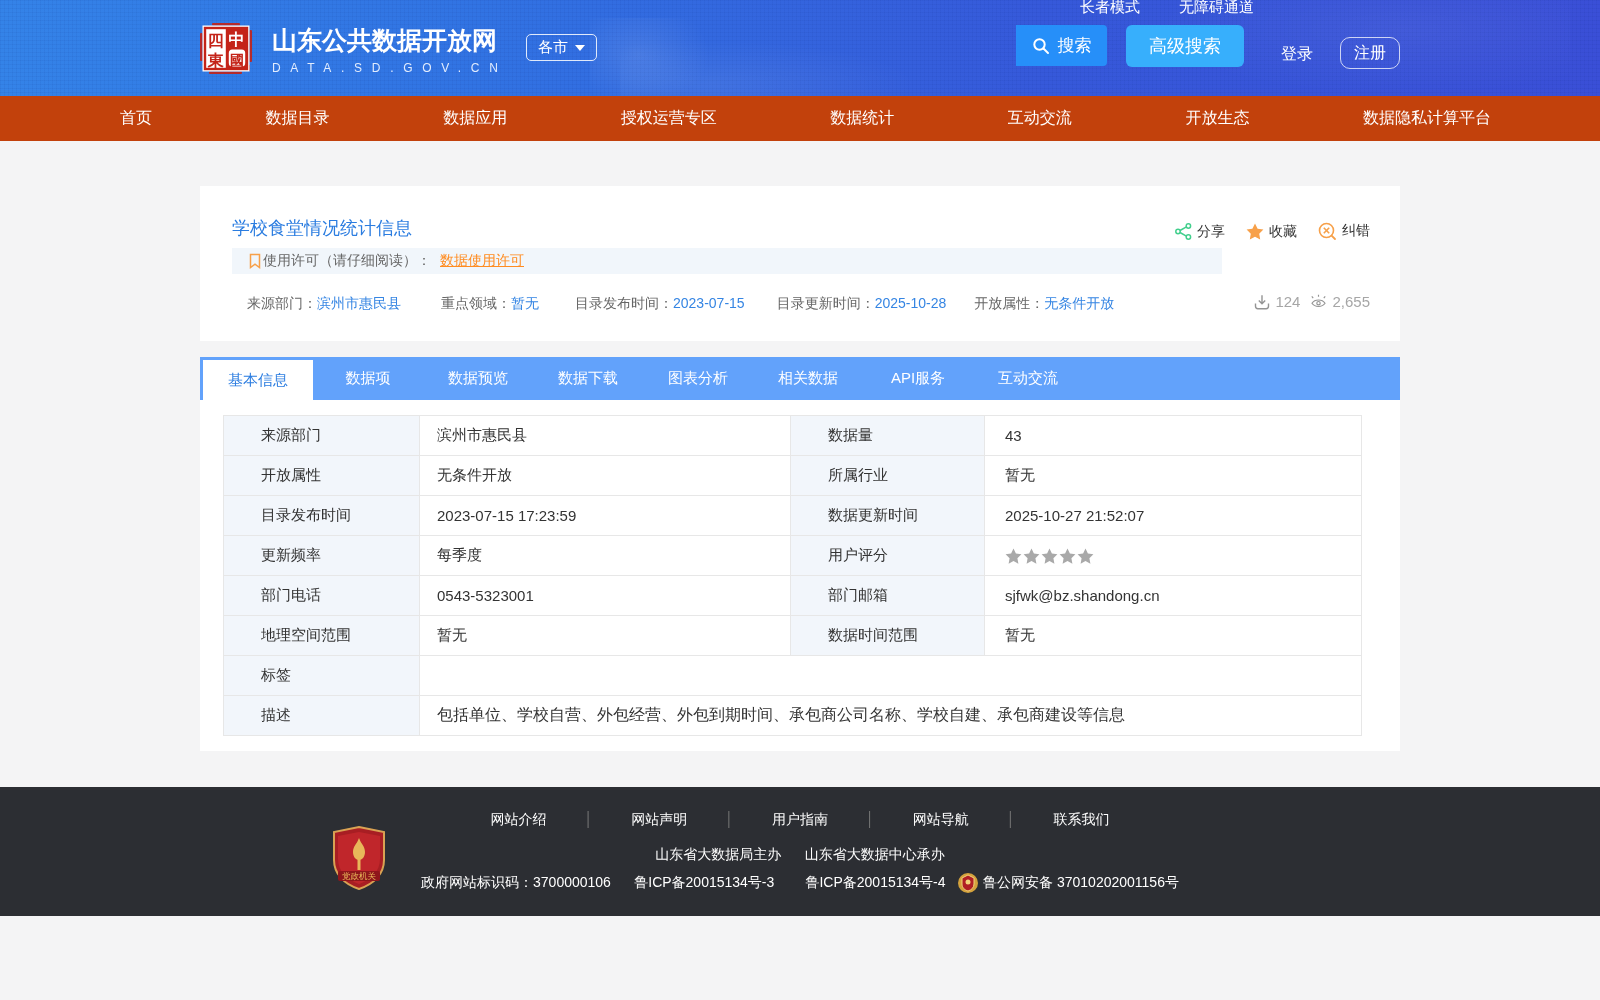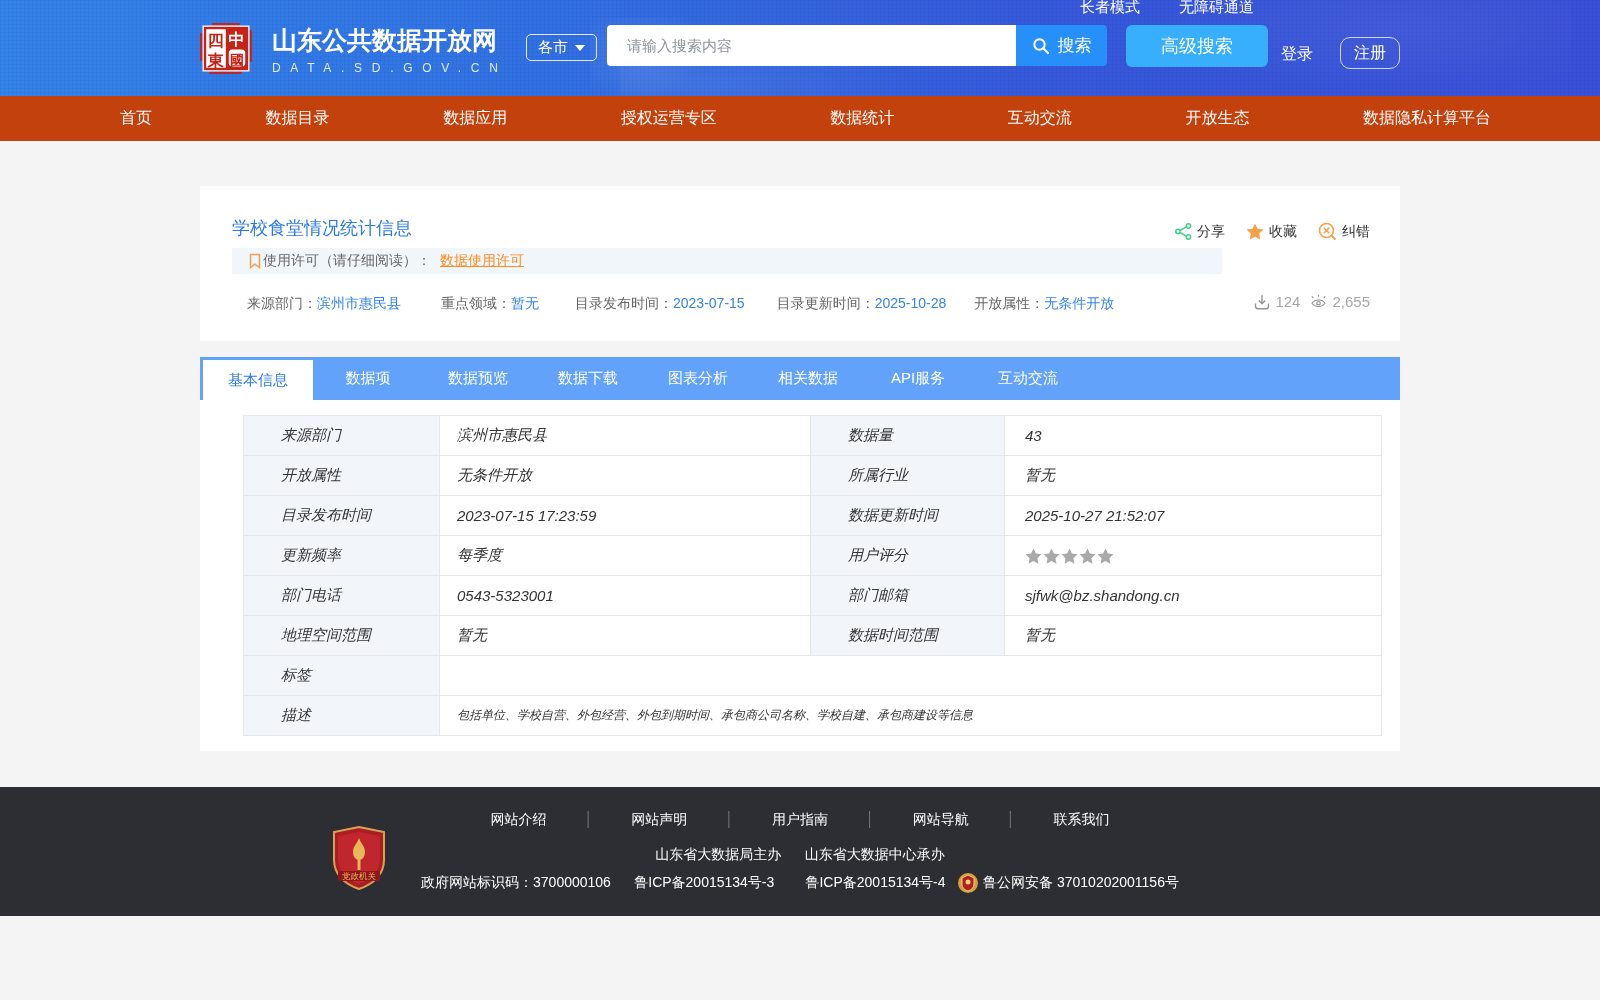--- a/index.html
+++ b/index.html
@@ -12,40 +12,40 @@
  background-size:4px 4px;}
 .seal{position:absolute;left:200px;top:23px;width:52px;height:51px;}
 .logotxt{position:absolute;left:272px;top:26px;color:#fff;}
 .logotxt .t1{font-size:25px;font-weight:bold;letter-spacing:0px;line-height:28px;}
 .logotxt .t2{font-size:12px;letter-spacing:9.7px;color:rgba(235,242,255,.95);margin-top:7px;}
 .toplink{position:absolute;top:-2px;color:#fff;font-size:15px;}
 .citybtn{position:absolute;left:526px;top:34px;width:71px;height:27px;border:1px solid rgba(255,255,255,.85);border-radius:5px;color:#fff;font-size:15px;display:flex;align-items:center;justify-content:center;gap:7px;}
 .citybtn .tri{width:0;height:0;border-left:5px solid transparent;border-right:5px solid transparent;border-top:6px solid #fff;}
 .sinput{position:absolute;left:607px;top:25px;width:409px;height:41px;background:#fff;border-radius:4px 0 0 4px;color:#8f959d;font-size:15px;line-height:41px;padding-left:20px;}
 .sbtn{position:absolute;left:1016px;top:25px;width:91px;height:41px;background:#268ff9;border-radius:0 4px 4px 0;color:#fff;font-size:17px;display:flex;align-items:center;justify-content:center;gap:8px;}
-.advbtn{position:absolute;left:1126px;top:25px;width:142px;height:42px;background:#37affc;border-radius:6px;color:#fff;font-size:18px;display:flex;align-items:center;justify-content:center;}
+.advbtn{position:absolute;left:1126px;top:25px;width:118px;height:42px;background:#37affc;border-radius:6px;color:#fff;font-size:18px;display:flex;align-items:center;justify-content:center;}
 .login{position:absolute;left:1281px;top:44px;color:#fff;font-size:16px;}
 .reg{position:absolute;left:1340px;top:37px;width:60px;height:32px;border:1px solid rgba(255,255,255,.75);border-radius:10px;color:#fff;font-size:16px;display:flex;align-items:center;justify-content:center;}
 .nav{position:absolute;left:0;top:96px;width:1600px;height:45px;background:#c2410c;display:flex;align-items:center;justify-content:space-between;padding:0 109px 0 120px;}
 .nav a{color:#fff;font-size:16px;text-decoration:none;}
 .card1{position:absolute;left:200px;top:186px;width:1200px;height:155px;background:#fff;}
 .title{position:absolute;left:32px;top:30px;font-size:18px;color:#2a7ce0;}
 .acts{position:absolute;right:30px;top:36px;display:flex;align-items:center;gap:21px;font-size:14px;color:#333;}
-.acts span{display:flex;align-items:center;gap:5px;}
+.acts span{display:flex;align-items:flex-start;gap:5px;}
 .lic{position:absolute;left:32px;top:62px;width:990px;height:26px;background:#f1f6fb;display:flex;align-items:center;font-size:14px;color:#666;padding-left:17px;}
 .lic a{color:#ff8c21;text-decoration:underline;margin-left:9px;}
 .meta{position:absolute;left:47px;top:109px;font-size:14px;color:#666;display:flex;}
 .meta b{font-weight:normal;color:#3585e3;}
 .counts{position:absolute;right:30px;top:107px;display:flex;gap:10px;color:#a6a6a6;font-size:15px;align-items:center;}
 .counts span{display:flex;align-items:center;gap:5px;}
 .tabs{position:absolute;left:200px;top:357px;width:1200px;height:43px;background:#62a2fb;display:flex;}
 .tab{width:110px;height:43px;color:#fff;font-size:15px;display:flex;align-items:center;justify-content:center;}
 .tab.on{background:#fff;color:#2a7ce0;height:40px;margin-top:3px;}
 .card2{position:absolute;left:200px;top:400px;width:1200px;height:351px;background:#fff;}
-table.info{border-collapse:collapse;position:absolute;left:243px;top:415px;table-layout:fixed;font-style:italic;}
+table.info{border-collapse:collapse;position:absolute;left:223px;top:415px;table-layout:fixed;}
 table.info td{border:1px solid #e7e7e7;height:40px;font-size:15px;color:#333;padding:0;}
 table.info td.lb{width:196px;background:#f2f6fb;padding-left:37px;}
 table.info td.v1{width:371px;padding-left:17px;}
 table.info td.lb2{width:194px;background:#f2f6fb;padding-left:37px;}
 table.info td.v2{width:377px;padding-left:20px;}
 .starrow{display:inline-flex;gap:1px;vertical-align:middle;}
 .ft{position:absolute;left:0;top:787px;width:1600px;height:129px;background:#2c2e33;color:#fff;}
 .ft .links{position:absolute;left:0;top:24px;width:1600px;display:flex;justify-content:center;font-size:14px;}
 .ft .links a{color:#fff;text-decoration:none;}
 .ft .sep{color:#777;margin:0 38px;}
@@ -78,21 +78,20 @@
   <rect x="28.8" y="26.5" width="16.4" height="17" rx="3.5" fill="#fff"></rect>
   <text x="37" y="41.5" font-size="14" fill="#c42318" font-weight="bold" text-anchor="middle" font-family="'Liberation Sans',sans-serif">國</text>
  </svg>
  <div class="logotxt">
   <div class="t1">山东公共数据开放网</div>
   <div class="t2">DATA.SD.GOV.CN</div>
  </div>
  <div class="toplink" style="left:1080px;">长者模式</div>
  <div class="toplink" style="left:1179px;">无障碍通道</div>
  <div class="citybtn">各市 <span class="tri"></span></div>
- <div class="sinput">请输入搜索内容</div>
  <div class="sbtn"><svg width="18" height="18" viewBox="0 0 18 18">
         <circle cx="7.5" cy="7.5" r="5.2" fill="none" stroke="#fff" stroke-width="2"></circle>
         <line x1="11.5" y1="11.5" x2="16" y2="16" stroke="#fff" stroke-width="2" stroke-linecap="round"></line>
       </svg>搜索</div>
  <div class="advbtn">高级搜索</div>
  <div class="login">登录</div>
  <div class="reg">注册</div>
 </div>
 <div class="nav">
  <a>首页</a>
@@ -210,21 +209,21 @@
         <td class="v1">暂无</td>
         <td class="lb2">数据时间范围</td>
         <td class="v2">暂无</td>
       </tr>
  <tr>
         <td class="lb">标签</td>
         <td class="v1" colspan="3"></td>
       </tr>
  <tr>
         <td class="lb">描述</td>
-        <td class="v1" colspan="3" style="font-size:12px;">包括单位、学校自营、外包经营、外包到期时间、承包商公司名称、学校自建、承包商建设等信息</td>
+        <td class="v1" colspan="3" style="font-size:16px;">包括单位、学校自营、外包经营、外包到期时间、承包商公司名称、学校自建、承包商建设等信息</td>
       </tr>
 </tbody>
   </table>
 <div class="ft">
  <div class="links">
       <a>网站介绍</a>
       <span class="sep">│</span>
       <a>网站声明</a>
       <span class="sep">│</span>
       <a>用户指南</a>

